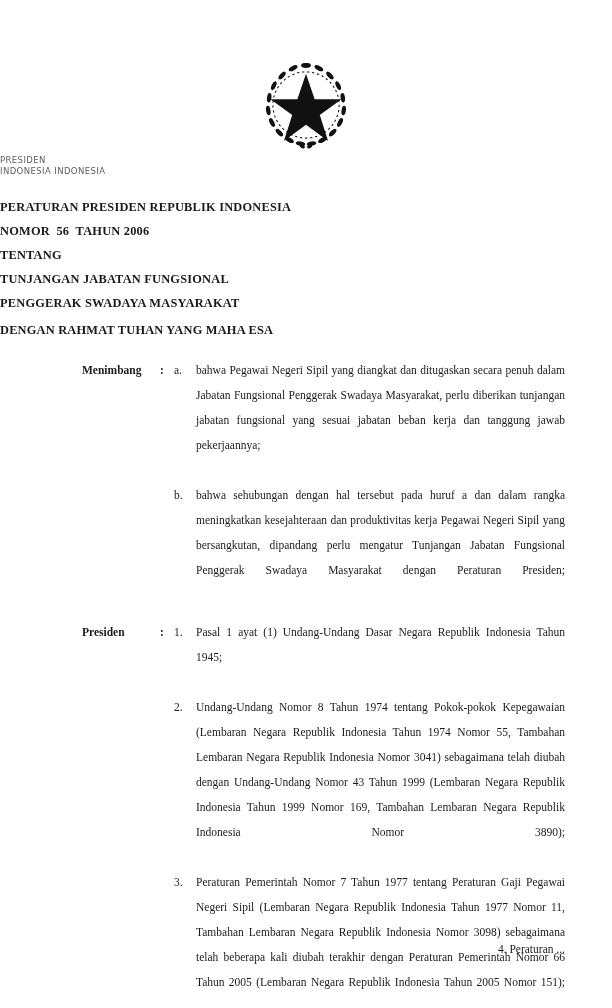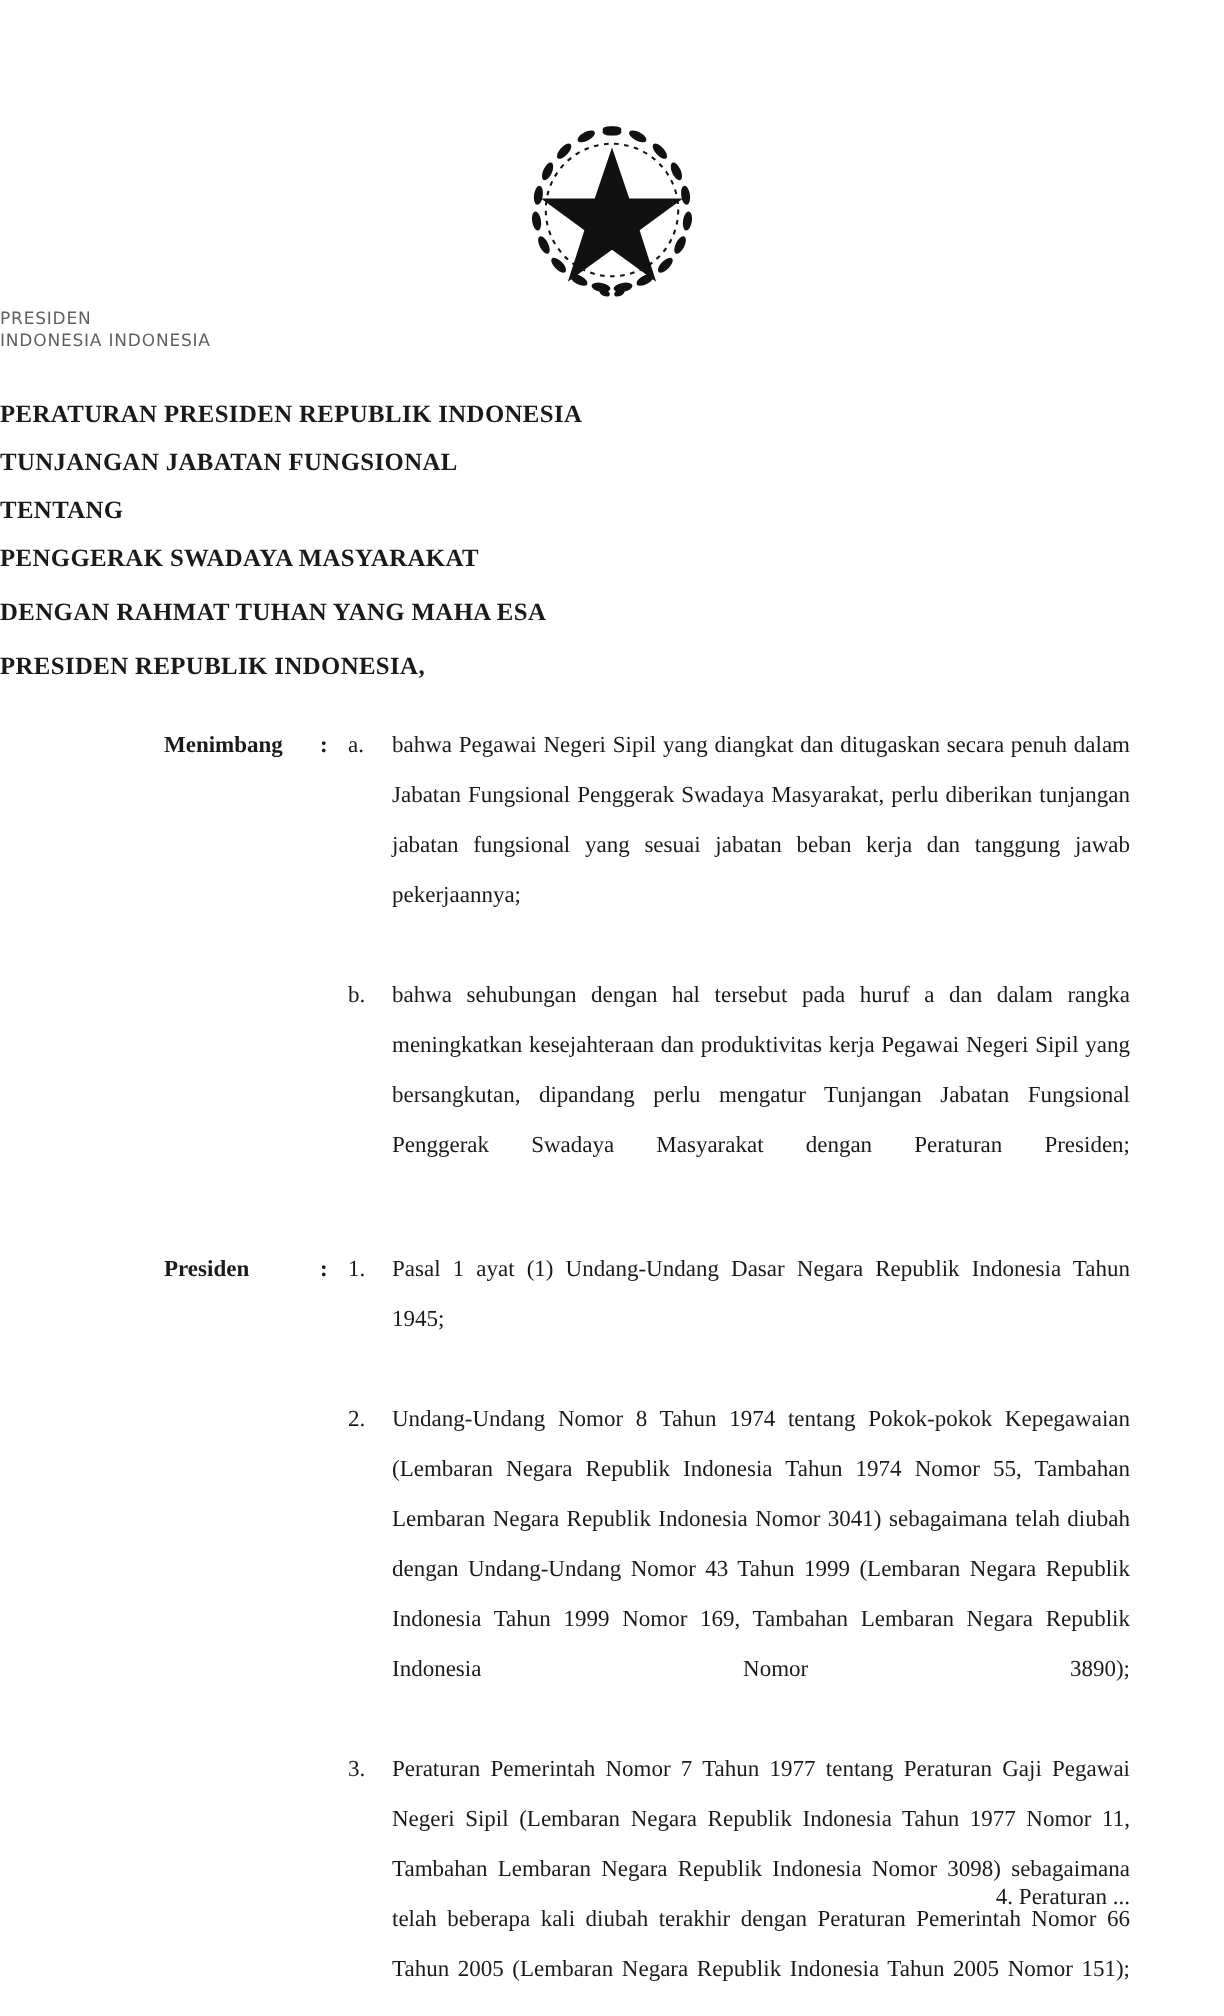--- a/index.html
+++ b/index.html
@@ -169,25 +169,25 @@
       </g>
     </svg>
     <div class="emblem-caption">
       <div>PRESIDEN</div>
       <div>INDONESIA INDONESIA</div>
     </div>
   </div>
 
   <div class="title-block">
     <div class="title-line">PERATURAN PRESIDEN REPUBLIK INDONESIA</div>
+    <div class="title-line">NOMOR  56  TAHUN 2006</div>
+    <div class="title-line">TENTANG</div>
     <div class="title-line">TUNJANGAN JABATAN FUNGSIONAL</div>
-    <div class="title-line">TENTANG</div>
     <div class="title-line">PENGGERAK SWADAYA MASYARAKAT</div>
     <div class="title-line gap-before">DENGAN RAHMAT TUHAN YANG MAHA ESA</div>
-    <div class="title-line gap-before">PRESIDEN REPUBLIK INDONESIA,</div>
   </div>
 
   <div class="body-block">
 
     <div class="clause">
       <div class="clause-label">Menimbang</div>
       <div class="clause-colon">:</div>
       <div class="clause-items">
         <div class="item">
           <div class="item-marker">a.</div>

